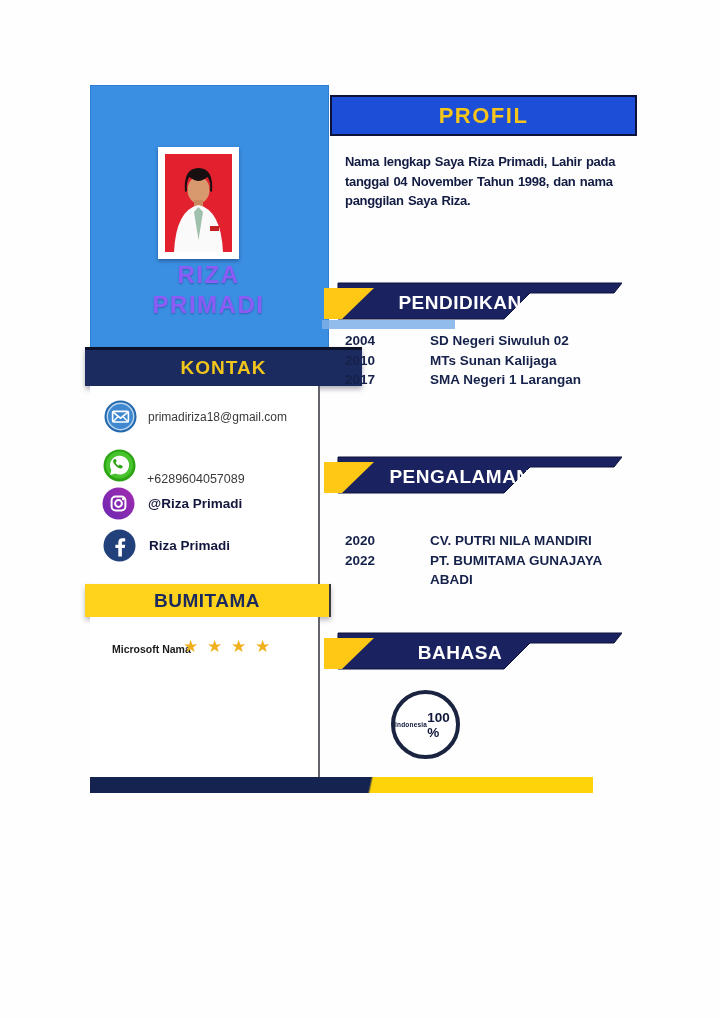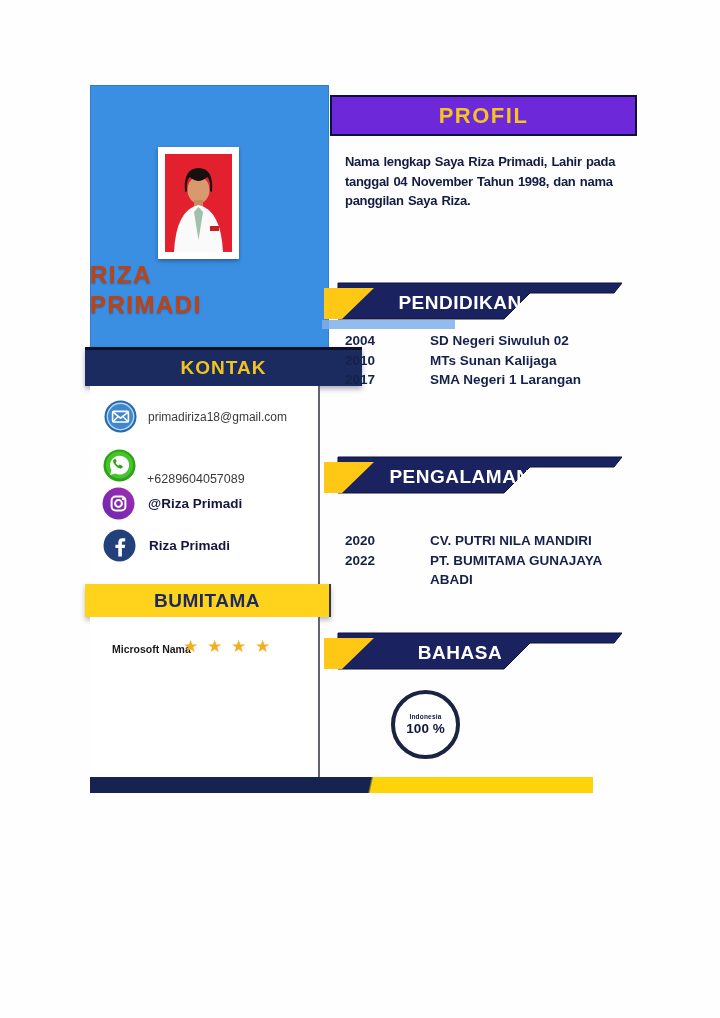--- a/index.html
+++ b/index.html
@@ -6,22 +6,22 @@
   .page{position:relative;width:720px;height:1018px;background:#fefefe;overflow:hidden;
         font-family:"Liberation Sans",sans-serif;}
 
   
   .side-panel{position:absolute;left:90px;top:85px;width:237px;height:262px;
               background:#3b8fe3;border:1px solid #2e7ed2;}
   .photo-frame{position:absolute;left:158px;top:147px;width:81px;height:112px;
                background:#ffffff;box-shadow:0 2px 4px rgba(0,0,30,.35);
                display:flex;align-items:center;justify-content:center;}
   .photo-frame svg{display:block;}
-  .side-name{position:absolute;left:90px;top:260px;width:237px;
-             color:#c2410c;font-weight:bold;font-size:24px;line-height:30px;
+  .side-name{position:absolute;left:90px;top:260px;width:237px;text-align:center;
+             color:#8b5cf6;font-weight:bold;font-size:24px;line-height:30px;
              letter-spacing:1.5px;text-shadow:0 1px 2px rgba(10,20,60,.35);}
   .kontak-bar{position:absolute;left:85px;top:347px;width:277px;height:39px;
               background:#1c2b5f;border-top:3px solid #0a1128;box-sizing:border-box;
               box-shadow:0 3px 5px rgba(30,30,60,.35);
               display:flex;align-items:center;justify-content:center;}
   .kontak-bar span{color:#f2c51d;font-weight:bold;font-size:19px;letter-spacing:1px;}
   .contact-card{position:absolute;left:90px;top:386px;width:230px;height:198px;
                 background:#ffffff;border-right:2px solid #63636e;box-sizing:border-box;}
   .contact-row{position:absolute;display:flex;align-items:center;}
   .contact-row .cicon{width:33px;height:33px;flex:0 0 33px;}
@@ -34,39 +34,39 @@
   .keahlian-bar span{color:#1b2a5e;font-weight:bold;font-size:19px;letter-spacing:.5px;}
   .skills-card{position:absolute;left:90px;top:617px;width:230px;height:161px;
                background:#ffffff;border-right:2px solid #63636e;box-sizing:border-box;}
   .skill-name{position:absolute;left:112px;top:643px;font-size:10.5px;font-weight:bold;color:#1a1a1a;}
   .skill-stars{position:absolute;left:183px;top:636px;font-size:17px;color:#f0af1e;letter-spacing:2px;}
   .side-footer-bar{position:absolute;left:90px;top:777px;width:503px;height:16px;
                    background:linear-gradient(102deg,#142350 0 55.5%,#ffd30a 56% 100%);}
 
   
   .profil-bar{position:absolute;left:330px;top:95px;width:307px;height:41px;
-              background:#6d28d9;border:2px solid #0d123b;box-sizing:border-box;
+              background:#1d4ed8;border:2px solid #0d123b;box-sizing:border-box;
               display:flex;align-items:center;justify-content:center;}
   .profil-bar span{color:#f5c51b;font-weight:bold;font-size:22px;letter-spacing:1.5px;}
   .profil-text{position:absolute;left:345px;top:152px;width:278px;
                font-size:13px;font-weight:bold;color:#121b42;line-height:19.5px;
                letter-spacing:-0.3px;word-spacing:1px;}
   .profil-text div{white-space:nowrap;}
   .banner{position:absolute;width:298px;height:40px;}
   .banner text{font-family:"Liberation Sans",sans-serif;font-weight:bold;font-size:19px;
                letter-spacing:.5px;fill:#ffffff;}
   .banner-underline{position:absolute;left:322px;top:320px;width:133px;height:9px;
                     background:#7fb0e8;opacity:.85;}
   .data-list{position:absolute;left:345px;width:290px;color:#15214a;
              font-size:13.5px;font-weight:bold;line-height:19.5px;}
   .data-row{display:flex;}
   .data-row .yr{width:85px;flex:0 0 85px;}
   .lang-circle{position:absolute;left:391px;top:690px;width:69px;height:69px;
                border:4px solid #1a2340;border-radius:50%;box-sizing:border-box;
-               background:#ffffff;display:flex;flex-direction:column;
+               background:#ffffff;display:flex;flex-direction:row;
                align-items:center;justify-content:center;}
   .lang-name{font-size:6.5px;font-weight:bold;color:#10173a;letter-spacing:.2px;}
   .lang-pct{font-size:13.5px;font-weight:bold;color:#10173a;margin-top:1px;}
 </style>
 </head>
 <body>
 
 <div class="page">
 
   <div class="side-panel"></div>

